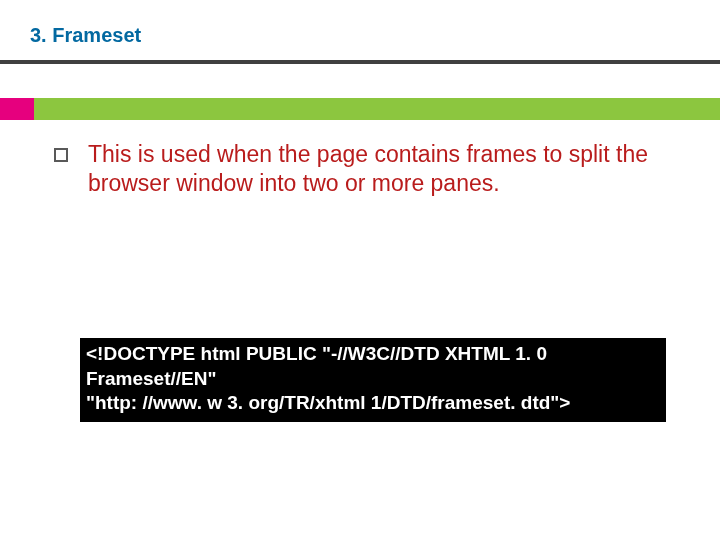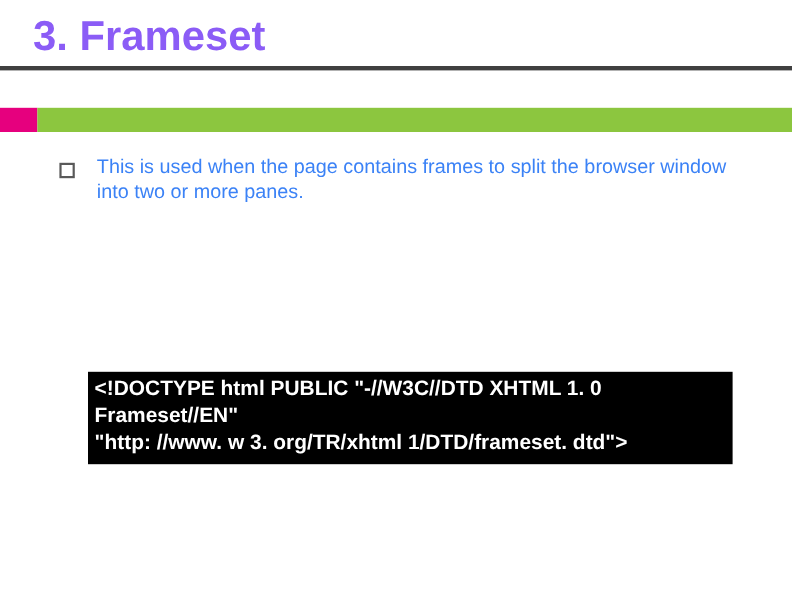--- a/index.html
+++ b/index.html
@@ -13,24 +13,24 @@
   }
   .slide {
     position: relative;
     width: 720px;
     height: 540px;
     box-sizing: border-box;
   }
   .title {
     position: absolute;
     left: 30px;
-    top: 12px;
-    font-size: 38px;
+    top: 24px;
+    font-size: 20px;
     font-weight: bold;
-    color: #8b5cf6;
+    color: #0369a1;
   }
   .title-underline {
     position: absolute;
     left: 0;
     top: 60px;
     width: 720px;
     height: 4px;
     background: #404040;
   }
   .accent-bar {
@@ -70,23 +70,23 @@
   .bullet-icon {
     width: 14px;
     height: 14px;
     border: 2px solid #595959;
     box-sizing: border-box;
     margin-top: 8px;
     margin-right: 20px;
     flex: 0 0 auto;
   }
   .bullet-text {
-    font-size: 18px;
+    font-size: 23px;
     line-height: 1.25;
-    color: #3b82f6;
+    color: #b91c1c;
   }
   .code-box {
     position: absolute;
     left: 80px;
     top: 338px;
     width: 586px;
     background: #000000;
     color: #ffffff;
     font-size: 19px;
     font-weight: bold;

